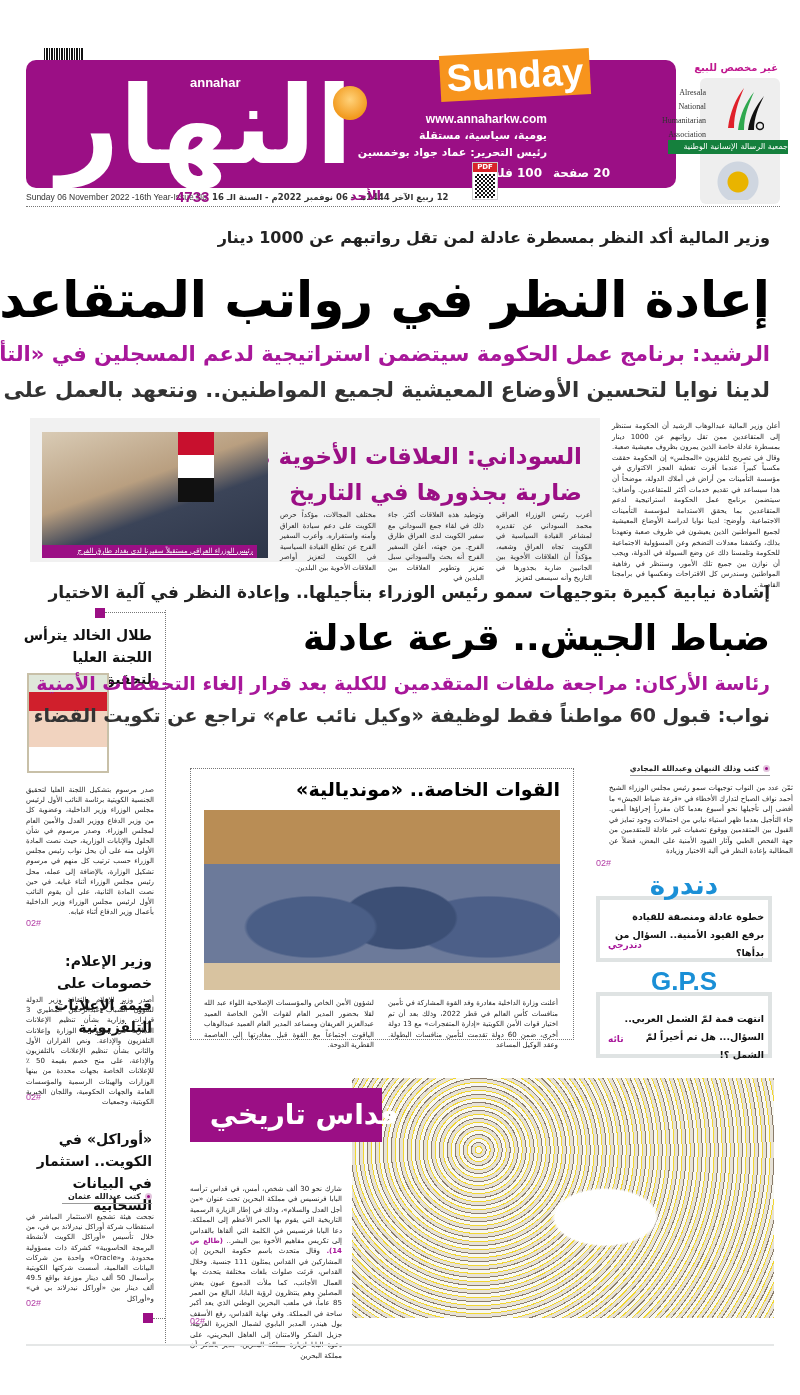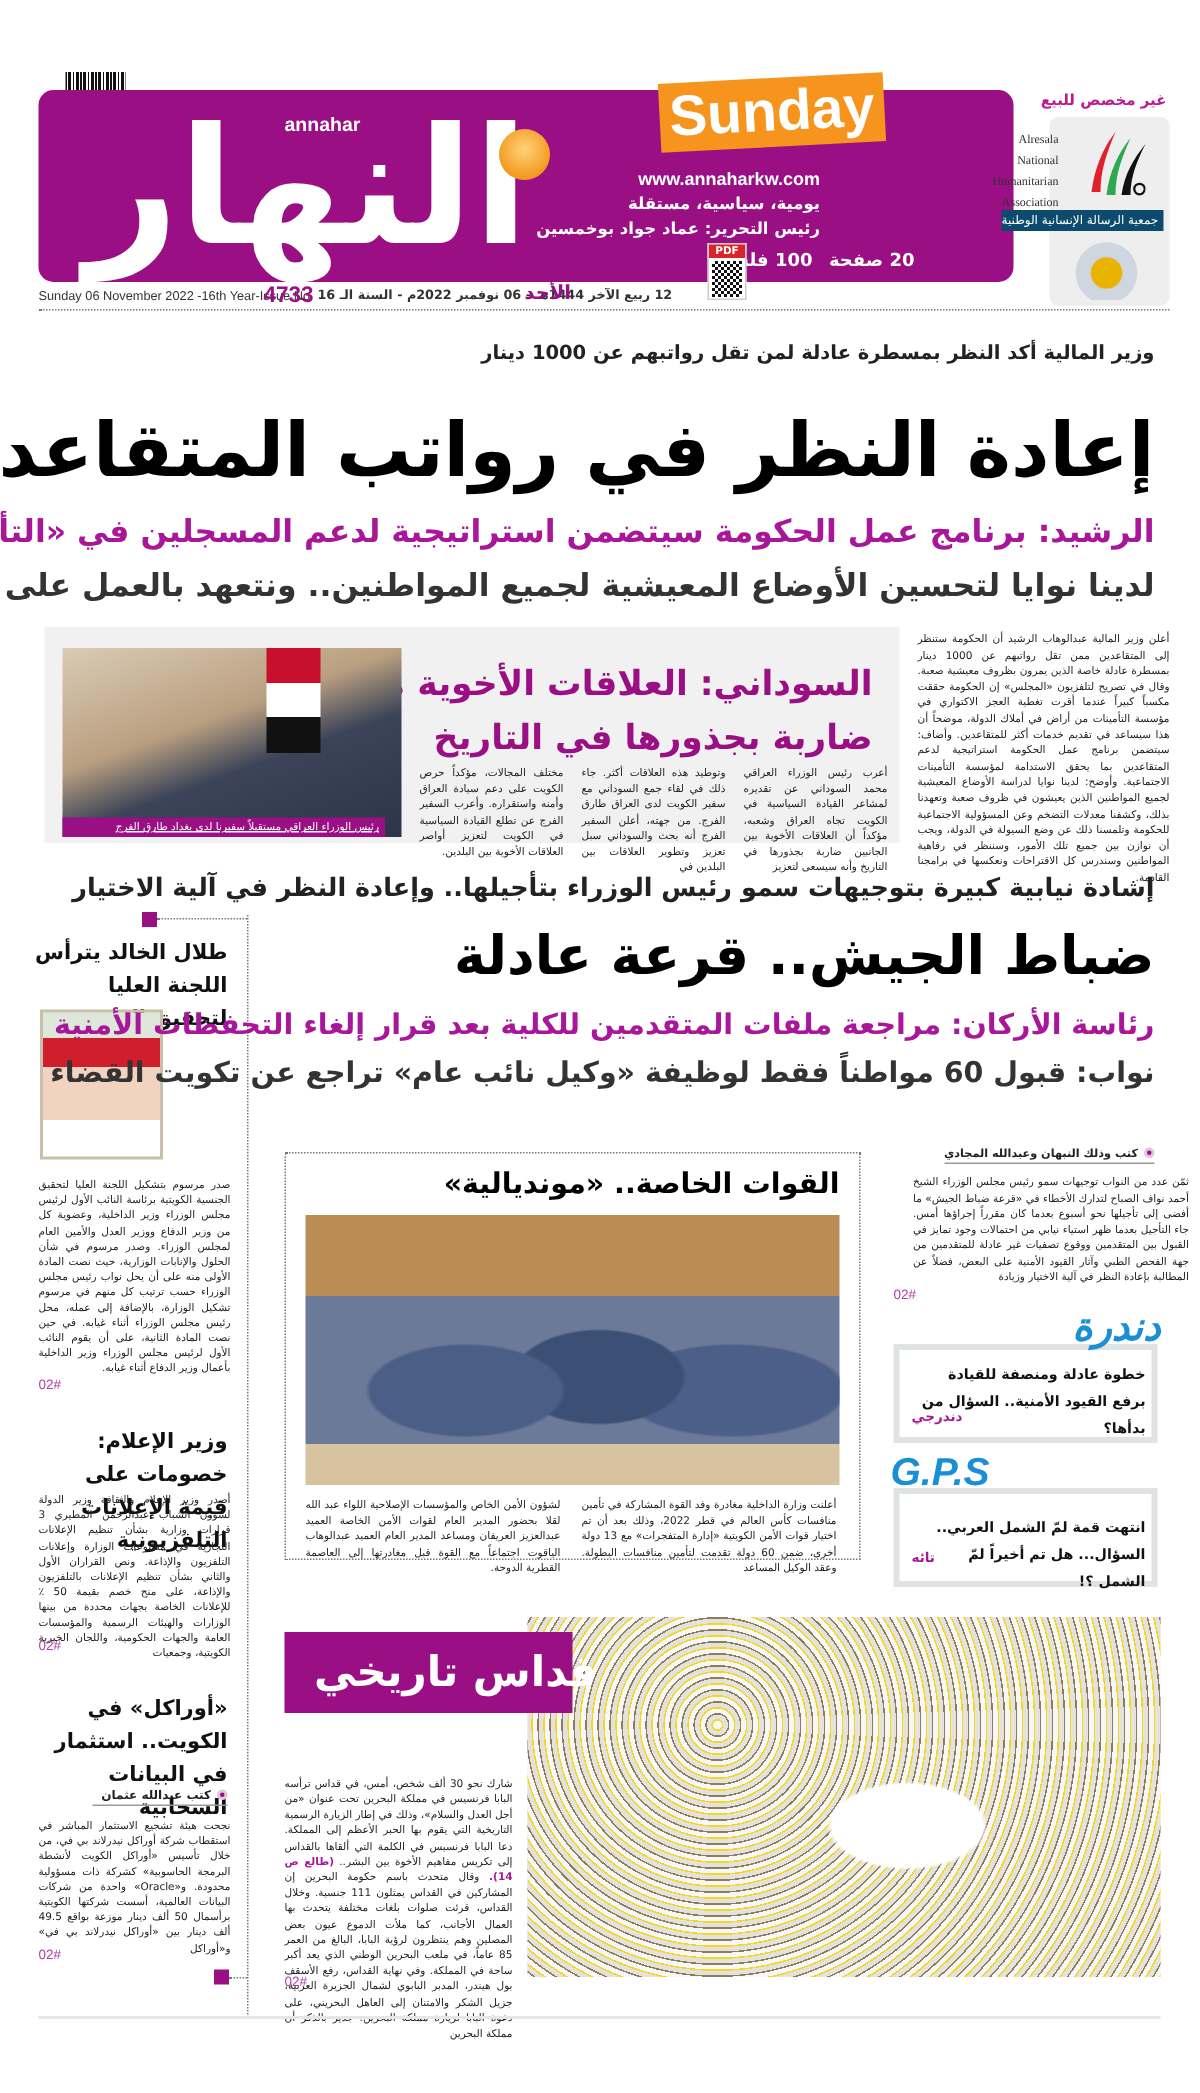--- a/index.html
+++ b/index.html
@@ -25,33 +25,33 @@
   #mh-pages { right: 190px; top: 166px; font-size: 12px; }
   #mh-price { right: 258px; top: 166px; font-size: 12px; }
   #pdf-qr { left: 472px; top: 162px; width: 26px; height: 38px; background: #fff; border: 1px solid #ccc; }
   #pdf-qr .pdf { background: #d8242a; color: #fff; font-size: 7px; font-weight: bold; text-align: center; height: 9px; line-height: 9px; direction: ltr; }
   #pdf-qr .qr { margin: 2px; height: 24px; background: repeating-conic-gradient(#111 0 25%, #fff 0 50%) 0 0/4px 4px; }
 
   #not-for-sale { right: 22px; top: 62px; font-size: 10px; color: #c0198f; font-weight: bold; }
   #assoc-panel { left: 700px; top: 78px; width: 80px; height: 126px; background: #eeeeee; border-radius: 6px; }
   #assoc-en { left: 650px; top: 86px; width: 56px; font-family: "Liberation Serif", serif; font-size: 8px; line-height: 14px; color: #333; text-align: right; direction: ltr; }
   #assoc-logo { left: 724px; top: 84px; width: 40px; height: 50px; }
-  #assoc-ar { left: 668px; top: 140px; width: 108px; height: 14px; background: #0c4a6e; color: #fff; font-size: 8px; line-height: 14px; text-align: left; }
+  #assoc-ar { left: 668px; top: 140px; width: 120px; height: 14px; background: #15803d; color: #fff; font-size: 8px; line-height: 14px; text-align: right; }
   #dome { left: 712px; top: 160px; width: 52px; height: 40px; border-radius: 50% 50% 8px 8px;
     background: radial-gradient(circle at 50% 55%, #e9b400 0 10px, #cfd6e0 11px 20px, transparent 21px); }
 
   #dateline { left: 26px; top: 191px; width: 754px; height: 16px; border-bottom: 1px dotted #777; }
   #date-en { left: 26px; top: 192px; font-family: "Liberation Sans", sans-serif; font-size: 8.5px; font-weight: normal; color: #333; direction: ltr; }
   #issue-no { left: 176px; top: 188px; font-family: "Liberation Sans", sans-serif; font-size: 15px; font-weight: bold; color: #9b0f85; direction: ltr; }
   #date-ar { left: 212px; top: 192px; font-size: 8.5px; color: #333; font-weight: bold; }
   #day-ar { left: 350px; top: 188px; font-size: 13px; color: #9b0f85; font-weight: bold; }
 
   
   .hl { text-align: right; font-weight: bold; white-space: nowrap; }
-  #lead-kicker { right: 30px; top: 228px; font-size: 13px; color: #222; }
+  #lead-kicker { right: 30px; top: 228px; font-size: 16px; color: #222; }
   #lead-title { right: 30px; top: 268px; font-size: 50px; line-height: 64px; color: #000; letter-spacing: -1px; }
   #lead-sub1 { right: 30px; top: 342px; font-size: 21px; color: #a8179a; }
   #lead-sub2 { right: 30px; top: 378px; font-size: 21px; color: #333; }
 
   #lead-body { left: 612px; top: 421px; width: 168px; font-size: 7px; line-height: 10.6px; text-align: justify; color: #222; }
   #sudani-box { left: 30px; top: 418px; width: 570px; height: 144px; background: #f1f1f1; }
   #sudani-title { right: 218px; top: 438px; font-size: 23px; line-height: 36px; color: #9b0f85; text-align: right; font-weight: bold; }
   #sudani-photo { left: 42px; top: 432px; width: 226px; height: 126px; background: linear-gradient(160deg,#d9cbb5 0%,#b99f80 40%,#3b4458 60%,#2d3548 100%); }
   #sudani-flag { left: 178px; top: 432px; width: 36px; height: 70px; background: linear-gradient(#c8102e 0 33%, #fff 33% 66%, #111 66%); }
   #sudani-caption { left: 42px; top: 545px; width: 215px; height: 13px; background: #9b0f85; color: #fff; font-size: 7px; line-height: 13px; text-align: right; padding-right: 4px; overflow: hidden; text-decoration: underline; }
@@ -98,21 +98,21 @@
     background:
       radial-gradient(ellipse at 30% 65%, #4a5e86 0 18%, transparent 19%),
       radial-gradient(ellipse at 55% 60%, #3c4f75 0 20%, transparent 21%),
       radial-gradient(ellipse at 80% 65%, #4c5f88 0 18%, transparent 19%),
       linear-gradient(#b98d55 0 30%, #6c7a9a 30% 85%, #d8c3a0 85%); }
   .forces-col { top: 998px; width: 170px; font-size: 7px; line-height: 10.5px; text-align: justify; color: #222; }
   #forces-col1 { left: 388px; }
   #forces-col2 { left: 204px; }
 
   
-  .col-label { font-family: "DejaVu Sans", sans-serif; font-weight: bold; font-size: 26px; color: #1a8fd6; width: 180px; font-style: italic; }
+  .col-label { font-family: "DejaVu Sans", sans-serif; font-weight: bold; font-size: 26px; color: #1a8fd6; text-align: center; width: 180px; }
   #dandara-label { left: 594px; top: 870px; }
   #gps-label { left: 594px; top: 966px; font-family: "Liberation Sans", sans-serif; direction: ltr; }
   .col-box { left: 596px; width: 176px; height: 66px; border: 4px solid #dfe3e3; background: #fff; }
   #dandara-box { top: 896px; }
   #gps-box { top: 992px; }
   .col-text { right: 36px; width: 150px; font-size: 9.5px; line-height: 18px; font-weight: bold; text-align: right; color: #111; }
   #dandara-text { top: 908px; }
   #gps-text { top: 1010px; }
   .col-sign { font-size: 9px; font-weight: bold; color: #a8179a; }
   #dandara-sign { left: 608px; top: 940px; }

